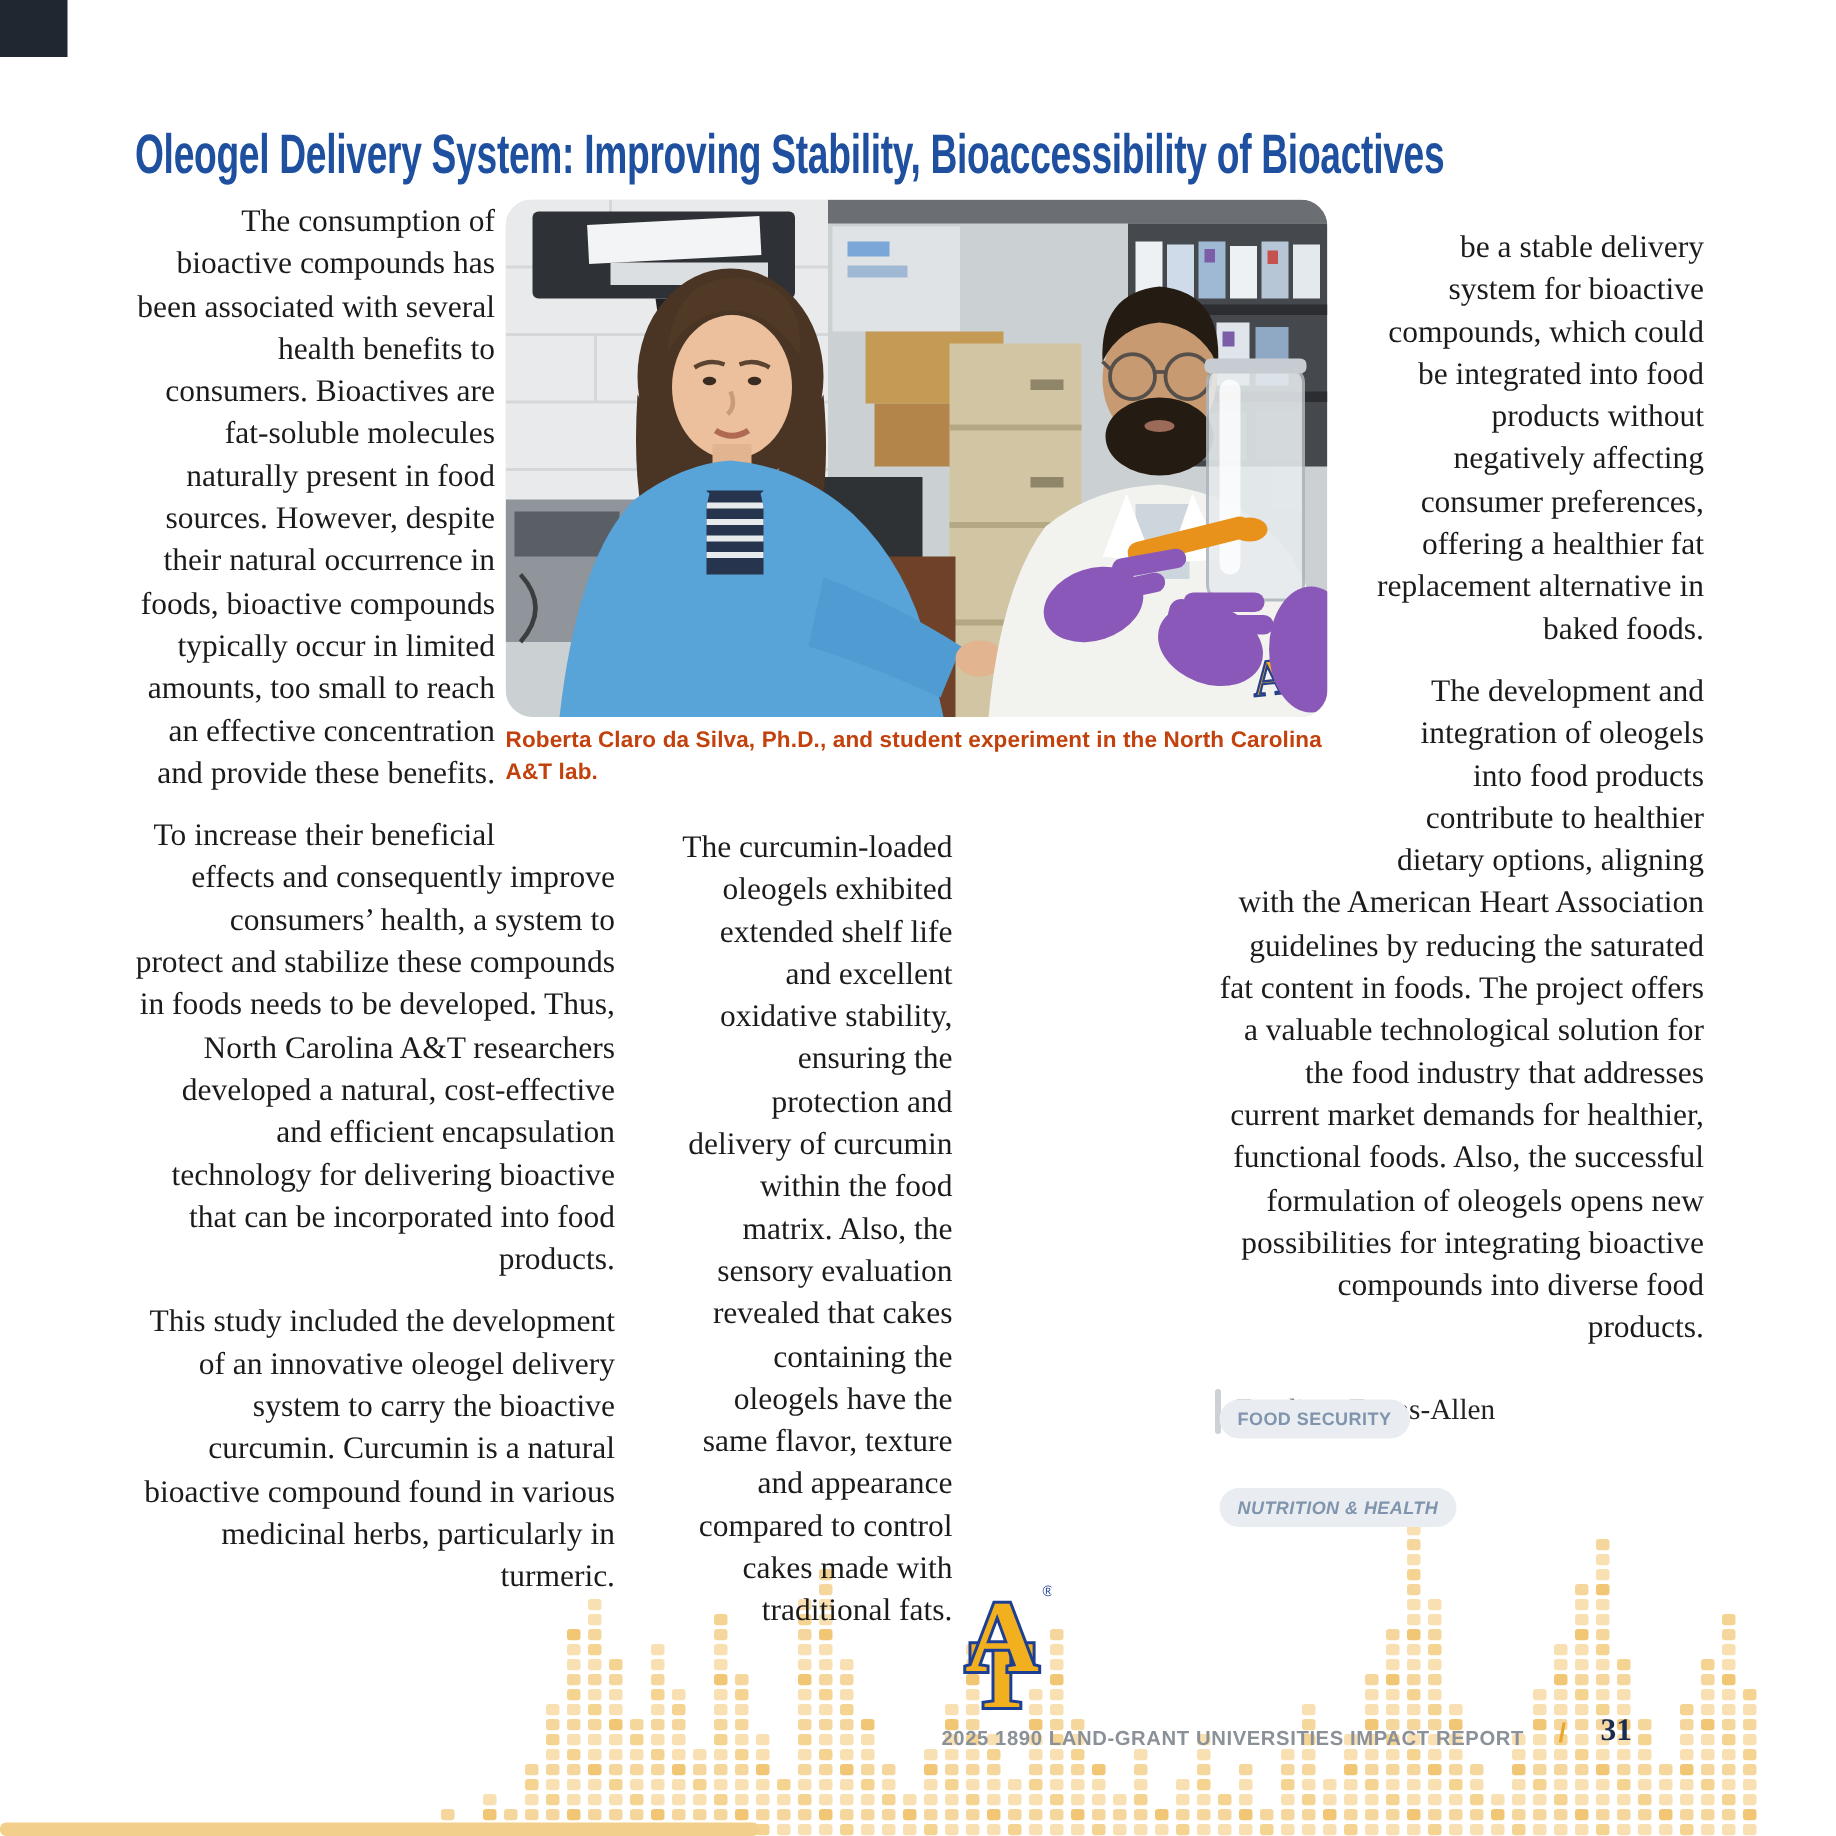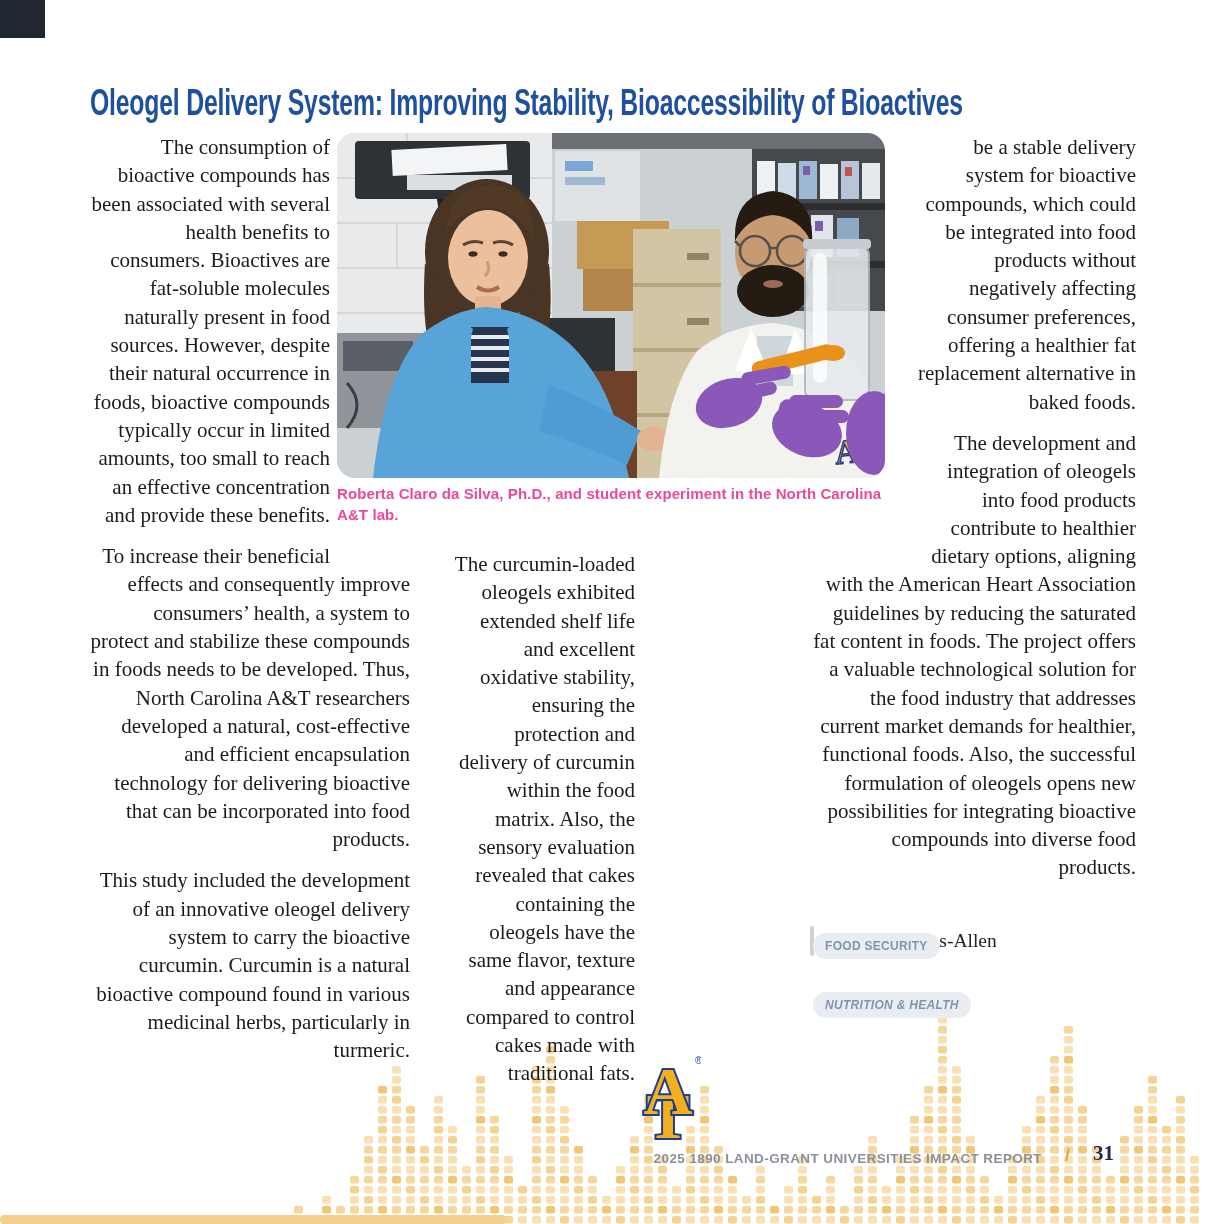--- a/index.html
+++ b/index.html
@@ -1,34 +1,34 @@
 <!DOCTYPE html>
 <html><head>
 <meta charset="utf-8">
 <style>
   html,body{margin:0;padding:0;background:#ffffff;}
   .page{position:relative;width:1176px;height:1224px;background:#ffffff;overflow:hidden;
-        font-family:"Liberation Serif",serif;color:#1b1b1b;padding-left:26px;}
+        font-family:"Liberation Serif",serif;color:#1b1b1b;}
   .corner{position:absolute;left:0;top:0;width:45px;height:38px;background:#202731;}
   .headline{position:absolute;left:90px;top:82px;margin:0;white-space:nowrap;
             font-family:"Liberation Sans",sans-serif;font-weight:700;font-size:37px;
             color:#1e509f;letter-spacing:-0.3px;transform:scaleX(0.67);transform-origin:left top;}
   .col{position:absolute;font-size:21px;line-height:28.3px;text-align:right;z-index:2;}
   .col p{margin:0 0 13px 0;}
   .left-col{left:90px;top:133px;width:320px;}
   .left-col .wrap-spacer{float:right;width:80px;height:412px;}
   .mid-col{left:445px;top:550px;width:330px;}
   .mid-col .logo-spacer{float:right;width:140px;height:240px;margin-top:478px;}
-  .right-col{left:810px;top:133px;width:326px;}
+  .right-col{left:810px;top:150px;width:326px;}
   .right-col .wrap-spacer{float:left;width:106px;height:430px;}
   .photo{position:absolute;left:337px;top:133px;width:548px;height:345px;margin:0;
          border-radius:18px;overflow:hidden;z-index:2;}
   .caption{position:absolute;left:337px;top:483px;width:555px;z-index:2;
            font-family:"Liberation Sans",sans-serif;font-weight:700;font-size:15px;
-           line-height:21px;color:#ec4899;letter-spacing:0.1px;}
+           line-height:21px;color:#c2410c;letter-spacing:0.1px;}
   .funding{position:absolute;left:810px;top:926px;display:flex;align-items:center;gap:10px;z-index:2;}
   .funding-bar{width:4px;height:30px;background:#ccd1d6;border-radius:2px;}
   .funding-text{font-size:19.5px;color:#232323;}
   .tag{position:absolute;left:813px;z-index:2;font-family:"Liberation Sans",sans-serif;
        font-weight:700;font-size:12px;letter-spacing:0.3px;color:#8095ad;background:#e9edf1;
        padding:6px 12px;border-radius:13px;white-space:nowrap;}
   .tag1{top:933px;}
   .tag2{top:992px;font-style:italic;}
   .logo-block{position:absolute;left:637px;top:1054px;display:flex;gap:10px;z-index:3;}
   .logo-mark{width:64px;height:88px;display:block;}

